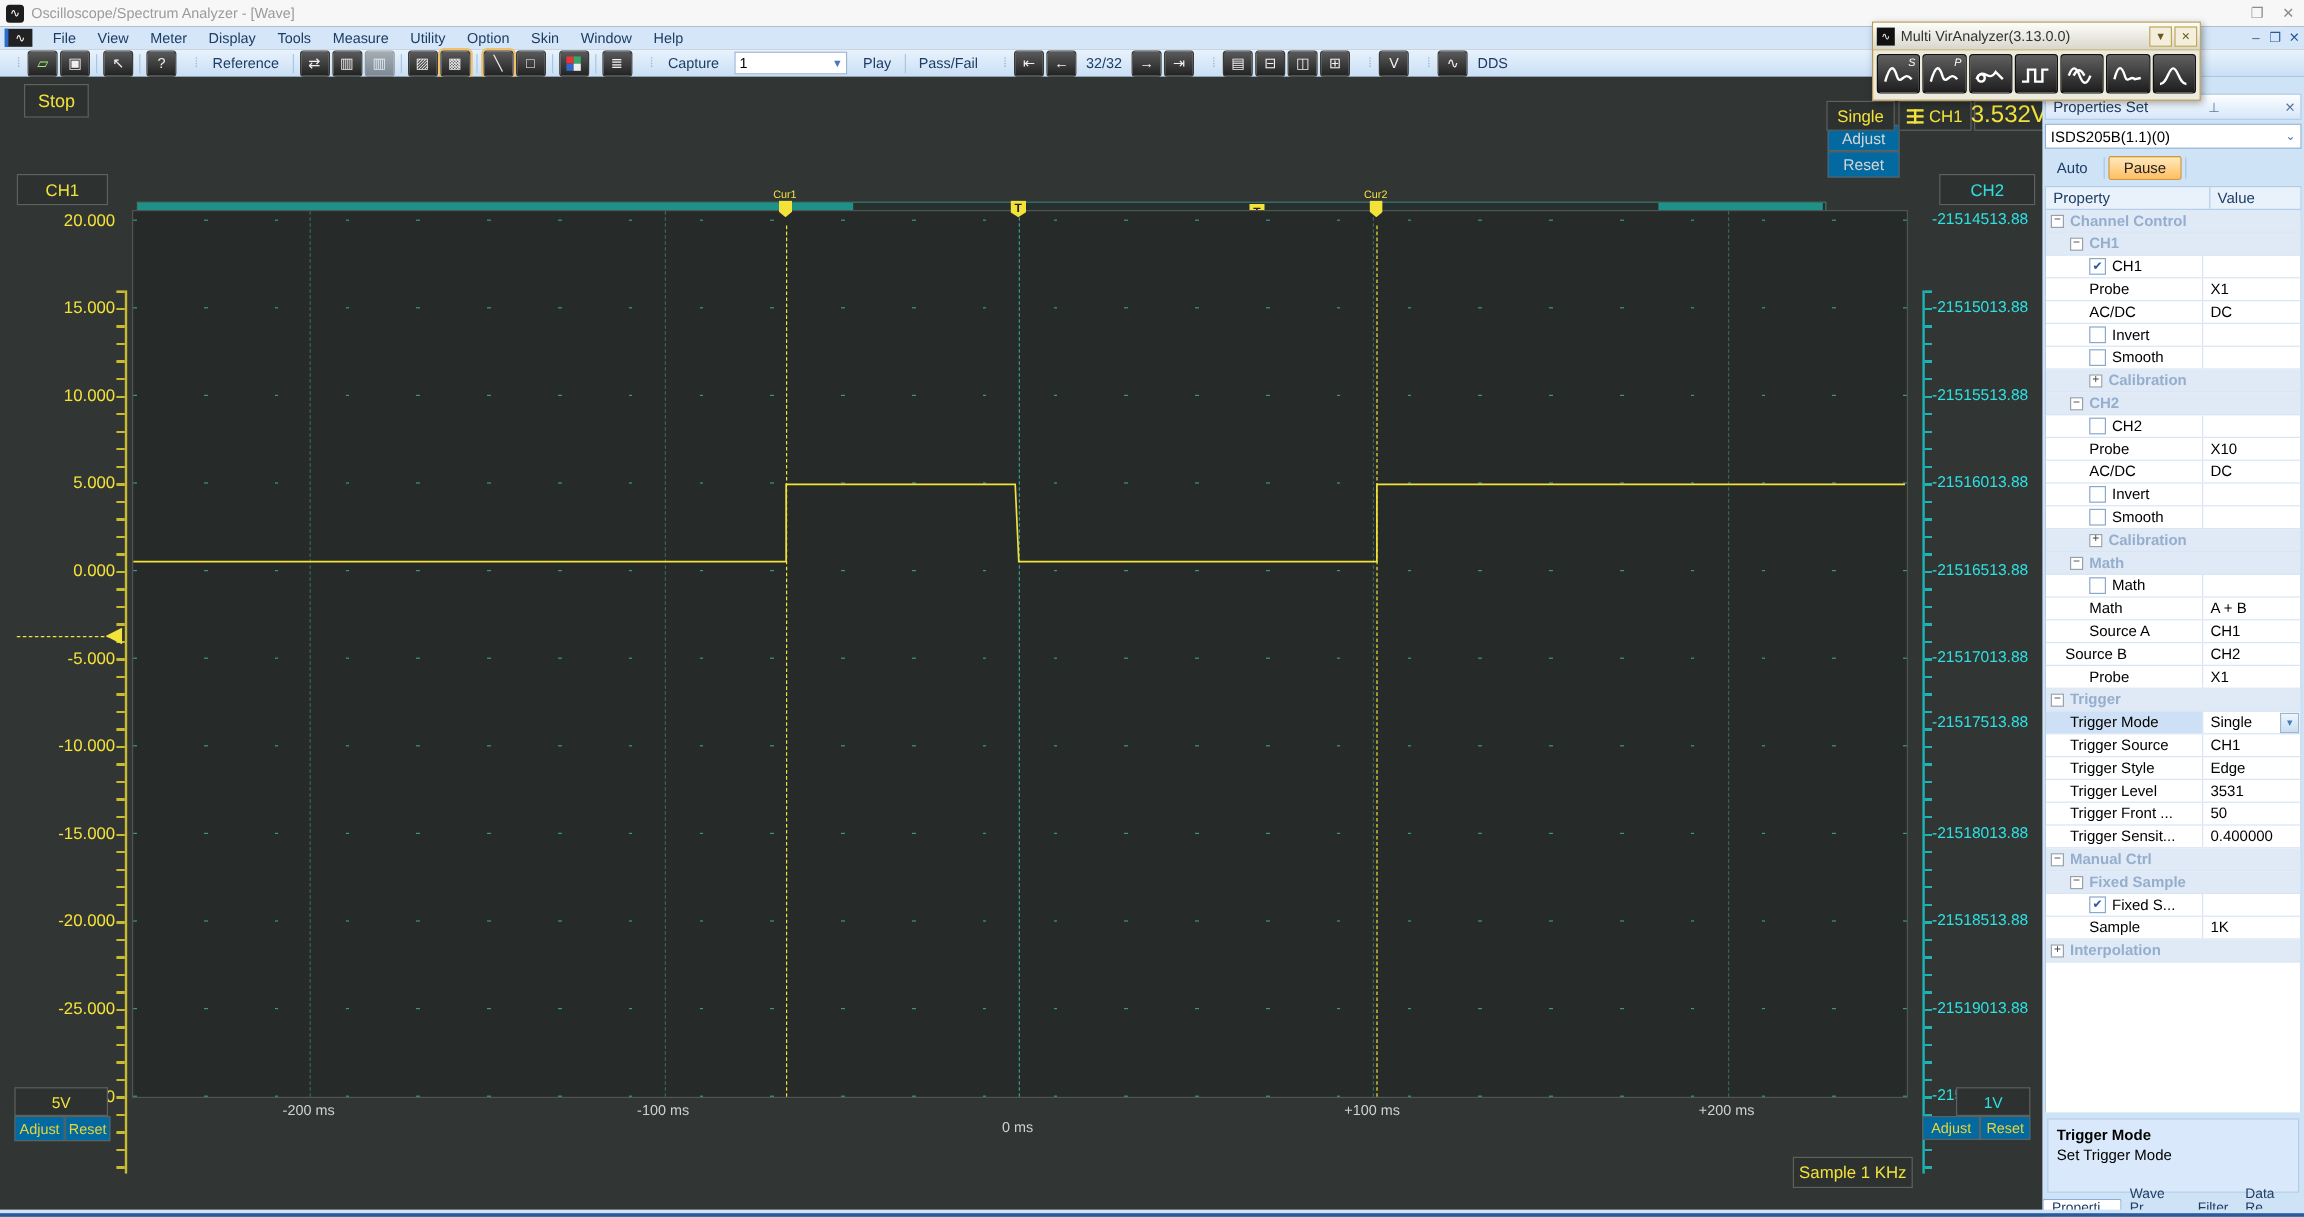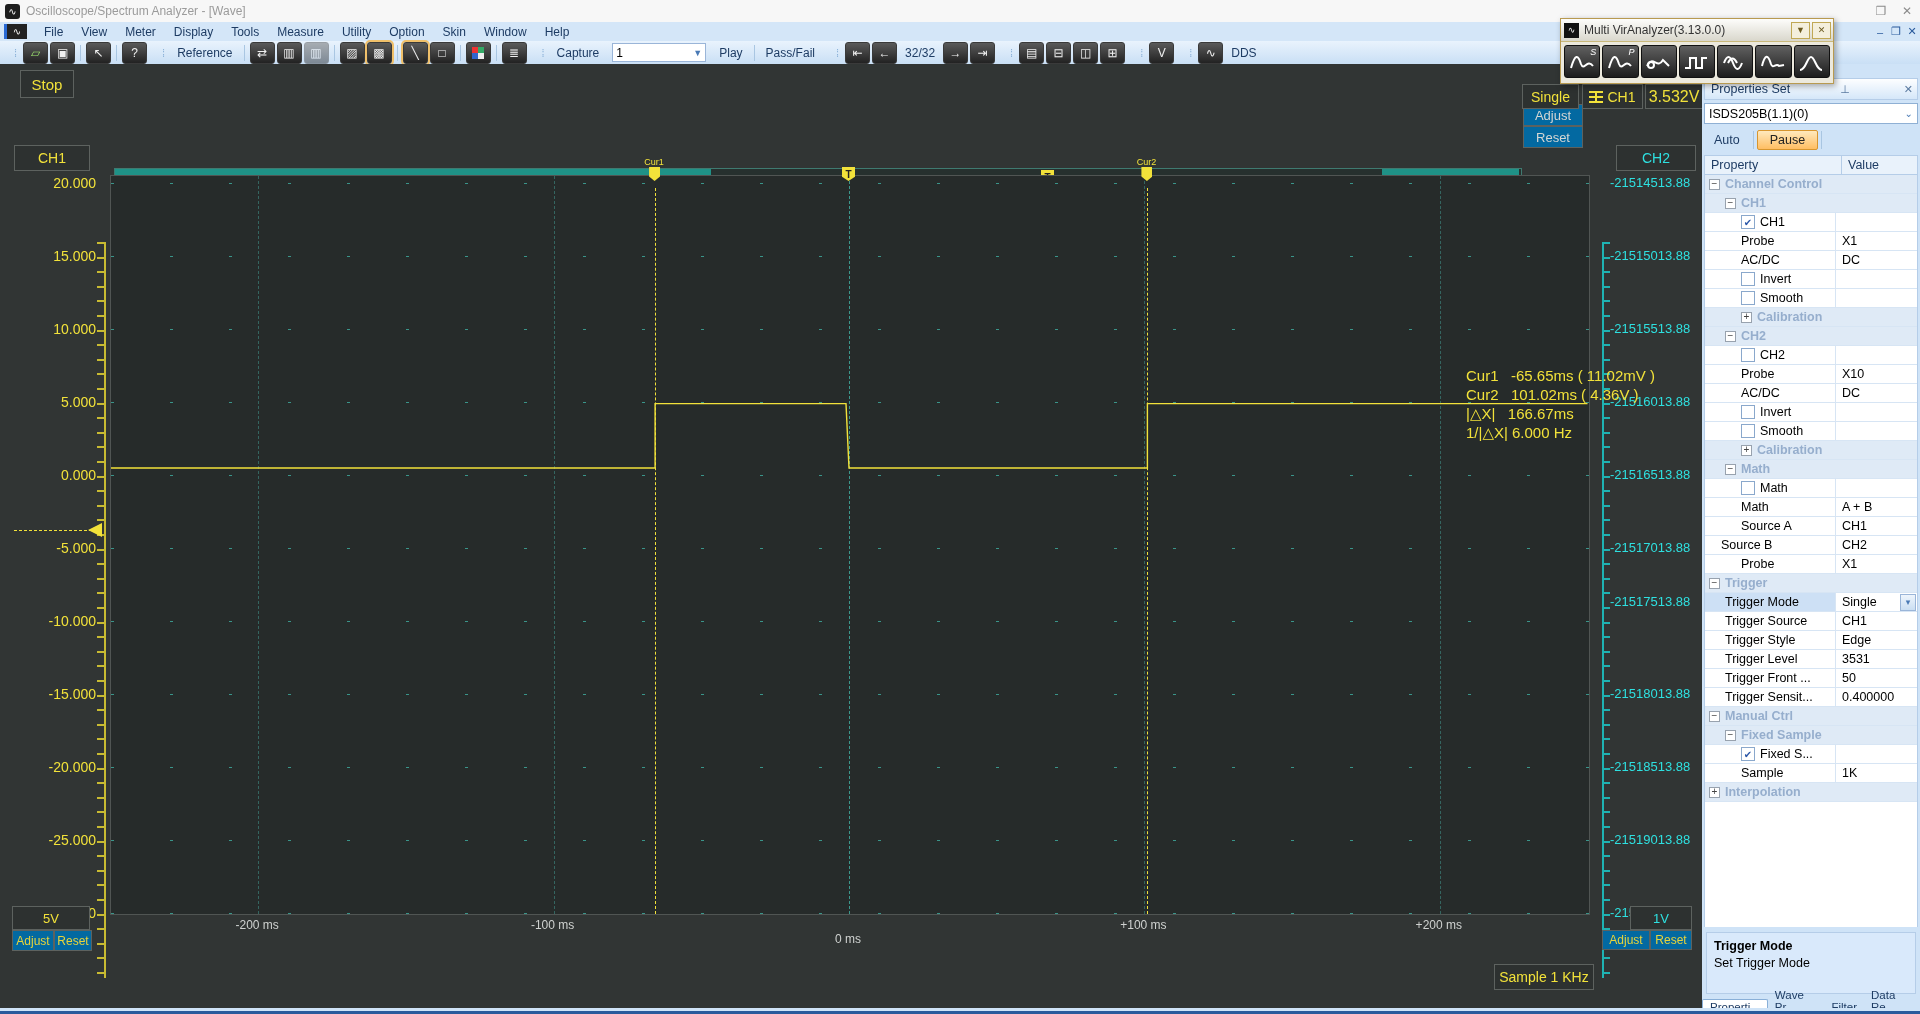--- a/index.html
+++ b/index.html
@@ -276,21 +276,21 @@
   <div class="dbox" style="left:1522px;top:20px;width:55px;height:23px;font-size:14px;">Single</div>
   <div class="dbox" style="left:1582px;top:20px;width:59px;height:23px;font-size:14px;">
     <span class="trig-icon">
         <i></i>
         <i></i>
         <i></i>
         <i></i>
       </span>
     <span>CH1</span>
   </div>
-  <div class="dbox" style="left:1645px;top:20px;width:56px;height:23px;font-size:16px;">3.532V</div>
+  <div class="dbox" style="left:1645px;top:20px;width:56px;height:23px;font-size:20px;">3.532V</div>
 
   <div class="dbox" style="left:14px;top:81px;width:74px;height:24px;font-size:14px;">CH1</div>
   <div class="dbox" style="left:1616px;top:81px;width:78px;height:24px;font-size:14px;color:#2ee0e0;">CH2</div>
 
   <div class="ticks-l"></div>
   <div class="rail-l"></div>
   <div id="ch1-axis">
       <div class="axis-label-l" style="left: 4px; top: 111px;">20.000</div>
       <div class="axis-label-l" style="left: 4px; top: 184px;">15.000</div>
       <div class="axis-label-l" style="left: 4px; top: 257px;">10.000</div>
@@ -339,21 +339,20 @@
         <div class="hticks" style="top: 518px;"></div>
         <div class="hticks" style="top: 591px;"></div>
         <div class="hticks" style="top: 664px;"></div>
         <div class="hticks" style="top: 737px;"></div>
       </div>
     <svg id="trace" width="1478" height="738" style="position:absolute;left:0;top:0;">
       <polyline id="trace-line" fill="none" stroke="#f2e23a" stroke-width="1.4" points="0.0,292.0 544.1,292.0 544.1,227.6 735.0,227.6 738.0,292.0 1036.4,292.0 1036.4,227.6 1476.5,227.6"></polyline>
     </svg>
     <div class="cursor-line" id="cur1-line" style="left: 544.07px;"></div>
     <div class="cursor-line" id="cur2-line" style="left: 1036.41px;"></div>
-    <div id="readout"><div>Cur1   -65.65ms ( 11.02mV )</div><div>Cur2   101.02ms ( 4.36V )</div><div>|△X|   166.67ms</div><div>1/|△X| 6.000 Hz</div></div>
   </div>
 
   <div class="cursor-tag" id="cur1-tag" style="left: 654.07px; top: 93px;">Cur1</div>
   <div class="cursor-tag" id="cur2-tag" style="left: 1146.41px; top: 93px;">Cur2</div>
   <div class="cursor-flag" id="cur1-flag" style="left: 649.07px; top: 103px;"></div>
   <div class="cursor-flag" id="cur2-flag" style="left: 1141.41px; top: 103px;"></div>
   <div class="tflag" id="plot-tflag" style="left: 842px; top: 103px;">T</div>
 
   <div id="xlabels">
       <div class="xlab" style="left: 257.2px; top: 854px;">-200 ms</div>

